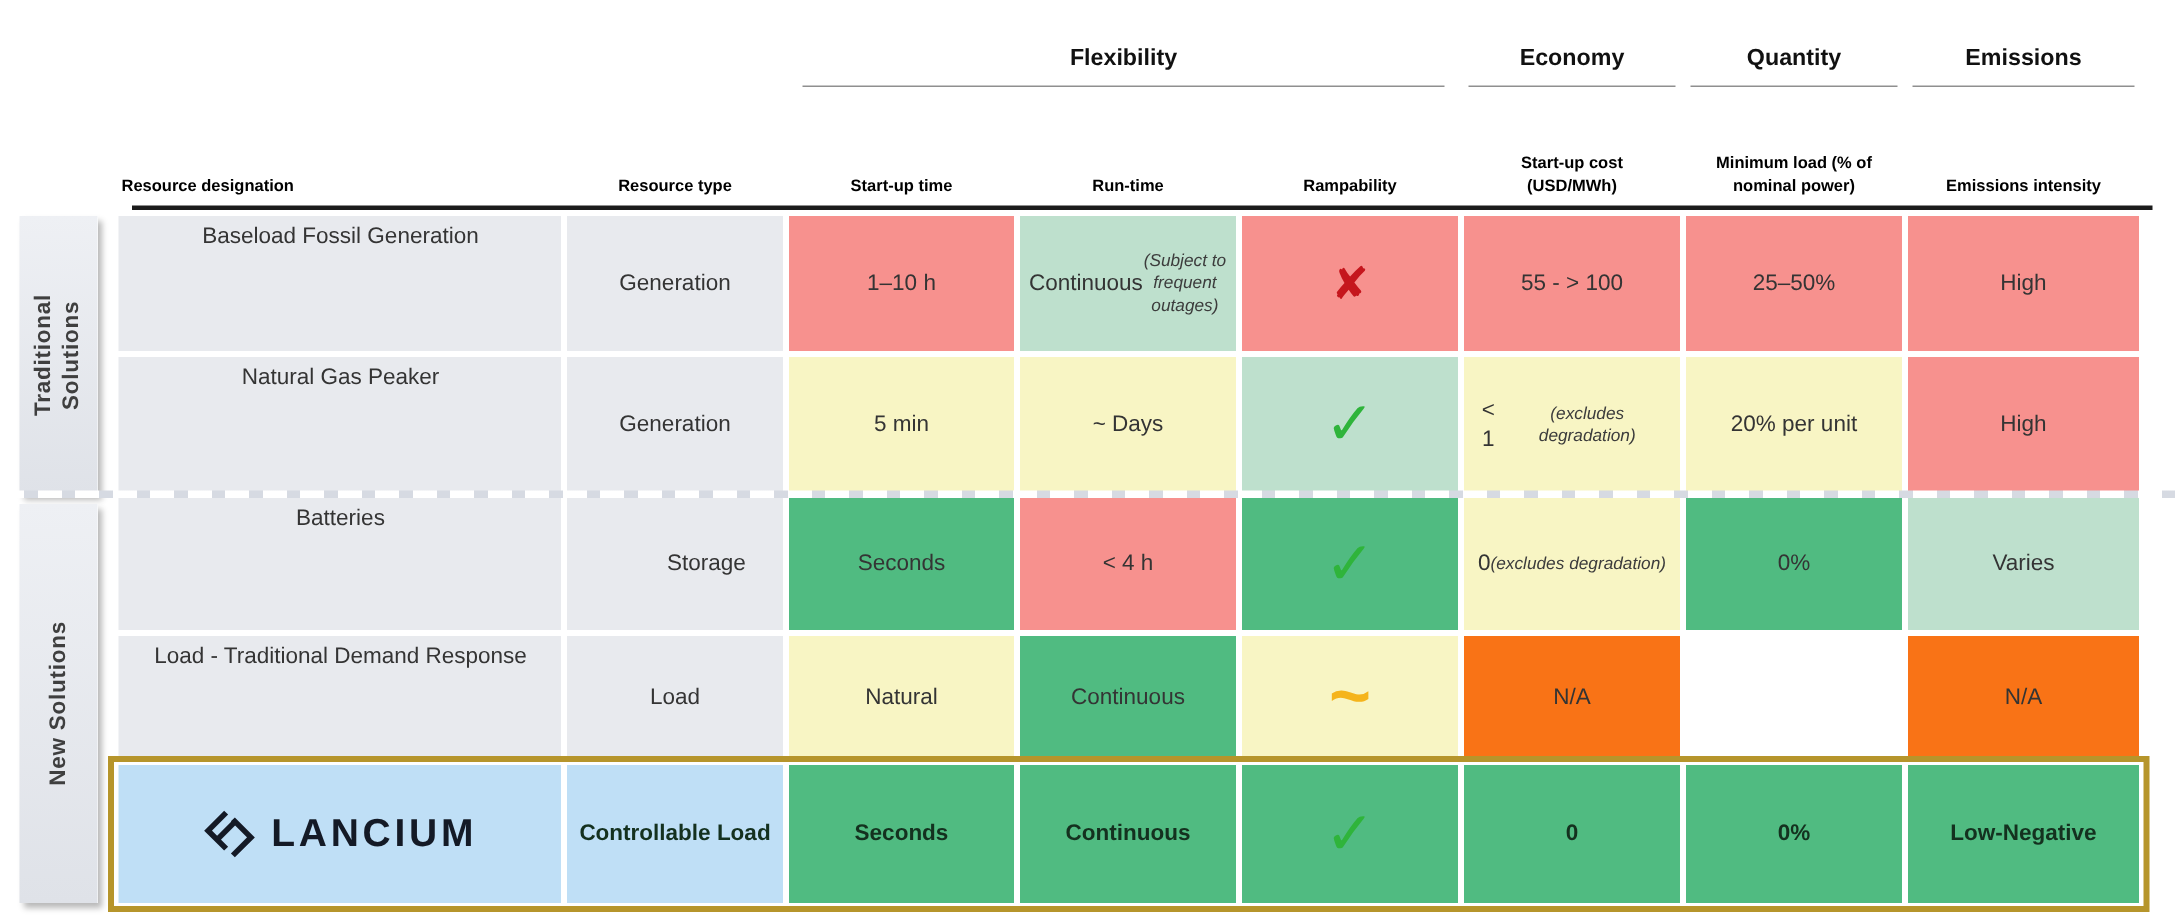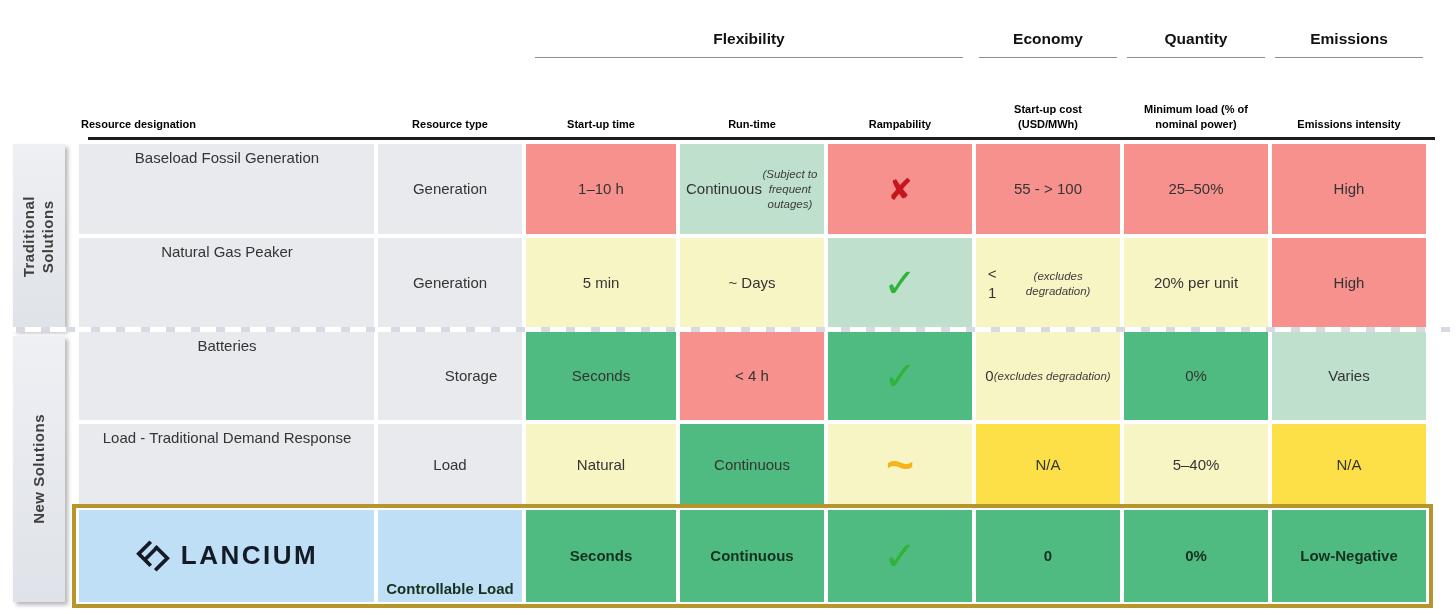--- a/index.html
+++ b/index.html
@@ -36,22 +36,22 @@
   
   .cell{display:flex;flex-direction:row;align-items:center;justify-content:center;text-align:center;
     font-size:15px;color:#343434;line-height:1.3;padding:4px 6px;box-sizing:border-box;}
   .cell.first{align-items:flex-start;text-align:left;padding-left:7px;}
   .cell .sub{font-style:italic;font-size:11.5px;margin-top:1px;color:#3c3c3c;}
   .c-gray{background:#e8eaee;}
   .c-red{background:#f7918e;}
   .c-mint{background:#bee0cd;}
   .c-yellow{background:#f8f5c4;}
   .c-green{background:#50bb81;}
-  .c-slate{background:#fde047;}
-  .c-blue{background:#bfdff6;align-items:flex-end;}
+  .c-slate{background:#f97316;}
+  .c-blue{background:#bfdff6;}
   .hl{font-weight:bold;color:#14311f;}
 
   .sym{display:block;font-weight:bold;}
   .sym-check{color:#2fb43b;font-size:40px;line-height:.8;}
   .sym-cross{color:#c5161d;font-size:30px;line-height:.9;}
   .sym-tilde{color:#f5b41c;font-size:48px;line-height:.38;}
 
   
   .gold-frame{grid-row:7;grid-column:1 / -1;margin:-6px -7px;border:4.5px solid #b6952b;
     pointer-events:none;z-index:5;}
@@ -188,23 +188,20 @@
         <span>Natural</span>
       </div>
       <div class="cell c-green" style="grid-area: 6 / 4;">
         <span>Continuous</span>
       </div>
       <div class="cell c-yellow" style="grid-area: 6 / 5;">
         <span class="sym sym-tilde">~</span>
       </div>
       <div class="cell c-slate" style="grid-area: 6 / 6;">
         <span>N/A</span>
-      </div>
-      <div class="cell c-yellow" style="grid-area: 6 / 7;">
-        <span>5–40%</span>
       </div>
       <div class="cell c-slate" style="grid-area: 6 / 8;">
         <span>N/A</span>
       </div>
       <div class="cell c-blue hl logo-cell" style="grid-area: 7 / 1;">
     <svg viewBox="0 0 48 48" width="36" height="36">
       <g fill="none" stroke="#141a26" stroke-width="5" stroke-linecap="butt" stroke-linejoin="miter">
         <path d="M21 5 L5 21 L21 37"></path>
         <path d="M27 11 L43 27 L27 43"></path>
         <path d="M13 29 L29 13"></path>

